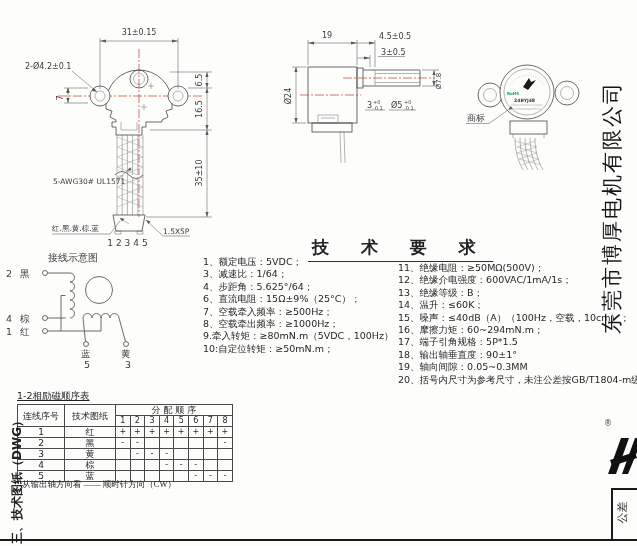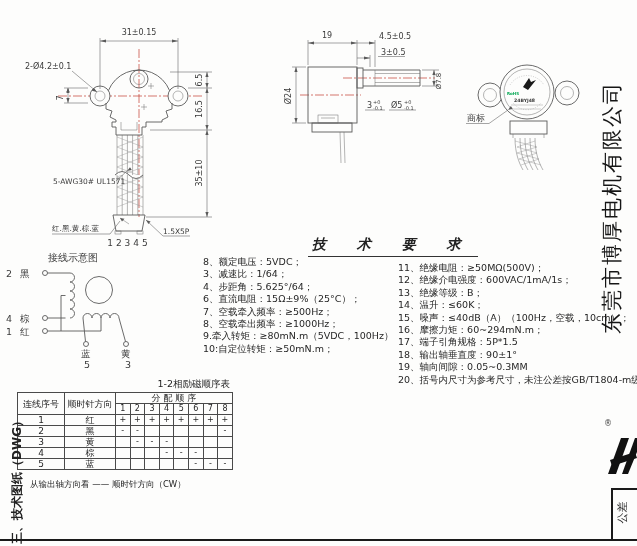--- a/index.html
+++ b/index.html
@@ -13,29 +13,29 @@
   .dim{stroke:#6a6a6a;stroke-width:0.6;fill:none;}
   .hatch{stroke:#8a8a8a;stroke-width:0.4;fill:none;}
   .red{stroke:#c23b2e;stroke-width:0.7;fill:none;stroke-dasharray:9 2 2 2;}
   .arrow{fill:#5a5a5a;stroke:none;}
   .dimtxt{font-size:8px;fill:#3a3a3a;}
   .smalltxt{font-size:7.5px;fill:#3a3a3a;}
   .vtext{position:absolute;white-space:nowrap;transform:rotate(-90deg);}
   .company{font-size:21px;letter-spacing:2px;color:#151515;font-weight:500;}
   .sectlabel{font-size:12px;font-weight:bold;color:#222;}
   .tol{font-size:11px;color:#222;}
-  .tr-title{position:absolute;left:308px;top:236px;font-size:14px;font-weight:bold;
-            letter-spacing:13px;color:#222;border-bottom:1.6px solid #333;padding:0 4px 2px 4px;font-style:italic;}
+  .tr-title{position:absolute;left:308px;top:236px;font-size:17px;font-weight:bold;
+            letter-spacing:13px;color:#222;border-bottom:1.6px solid #333;padding:0 4px 2px 4px;}
   .tr-col{position:absolute;font-size:9.5px;line-height:12.4px;white-space:nowrap;color:#262626;}
-  .seqtbl{border-collapse:collapse;font-size:9px;color:#262626;}
+  .seqtbl{border-collapse:collapse;font-size:9px;color:#262626;margin-top:12px;}
   .seqtbl th,.seqtbl td{border:1px solid #4a4a4a;text-align:center;padding:0;height:10px;
                         font-weight:normal;line-height:10px;}
   .seqtbl .c1{width:46px;} .seqtbl .c2{width:50px;} .seqtbl .cs{width:13.6px;font-size:8px;}
-  .tbl-title{position:absolute;left:17px;top:378px;width:213px;text-align:right;font-size:9.5px;color:#222;}
-  .tbl-note{position:absolute;left:30px;top:479px;width:210px;font-size:8.5px;color:#222;white-space:nowrap;}
+  .tbl-title{position:absolute;left:17px;top:390px;width:213px;text-align:left;font-size:9.5px;color:#222;text-decoration:underline;}
+  .tbl-note{position:absolute;left:22px;top:479px;width:210px;font-size:8.5px;color:#222;white-space:nowrap;font-family:Liberation Serif, serif;}
   .border-b{position:absolute;left:0;top:539px;width:637px;height:2.4px;background:#1a1a1a;}
   .tolbox-v{position:absolute;left:611px;top:488px;width:2px;height:52px;background:#1a1a1a;}
   .tolbox-h{position:absolute;left:611px;top:488px;width:26px;height:2px;background:#1a1a1a;}
   .green{fill:#00a651;font-weight:bold;}
 </style>
 </head>
 <body>
 
 <div id="sheet">
 
@@ -250,21 +250,21 @@
     <g>
       <text x="12" y="86" style="font-size:9px;">商标</text>
       <line class="dim" x1="11" y1="88.5" x2="34" y2="88.5"></line>
       <line class="dim" x1="34" y1="88.5" x2="53" y2="75"></line>
       <path class="arrow" d="M53,75 l-4.8,1.2 l2,2.7 z" transform="rotate(180 53 75)"></path>
     </g>
   </svg>
 
   <div class="tr-title">技 术 要 求</div>
   <div class="tr-col" style="left:203px;top:256px;">
-    <div>8、额定电压：5VDC；</div>
+    <div>1、额定电压：5VDC；</div>
     <div>3、减速比：1/64；</div>
     <div>4、步距角：5.625°/64；</div>
     <div>6、直流电阻：15Ω±9%（25°C）；</div>
     <div>7、空载牵入频率：≥500Hz；</div>
     <div>8、空载牵出频率：≥1000Hz；</div>
     <div>9.牵入转矩：≥80mN.m（5VDC，100Hz）</div>
     <div>10:自定位转矩：≥50mN.m；</div>
   </div>
   <div class="tr-col" style="left:398px;top:262px;">
     <div>11、绝缘电阻：≥50MΩ(500V)；</div>
@@ -313,21 +313,21 @@
       <text x="121" y="112">黄</text>
         <text x="125" y="123">3</text>
     </g>
   </svg>
 
   <div class="tbl-title">1-2相励磁顺序表</div>
   <table class="seqtbl abs" style="left:17px;top:392px;">
     <tbody>
         <tr>
       <th class="c1" rowspan="2">连线序号</th>
-      <th class="c2" rowspan="2">顺时针方向</th>
+      <th class="c2" rowspan="2">技术图纸</th>
       <th colspan="8">分 配 顺 序</th>
     </tr>
     <tr>
       <th class="cs">1</th>
       <th class="cs">2</th>
       <th class="cs">3</th>
       <th class="cs">4</th>
       <th class="cs">5</th>
       <th class="cs">6</th>
       <th class="cs">7</th>

